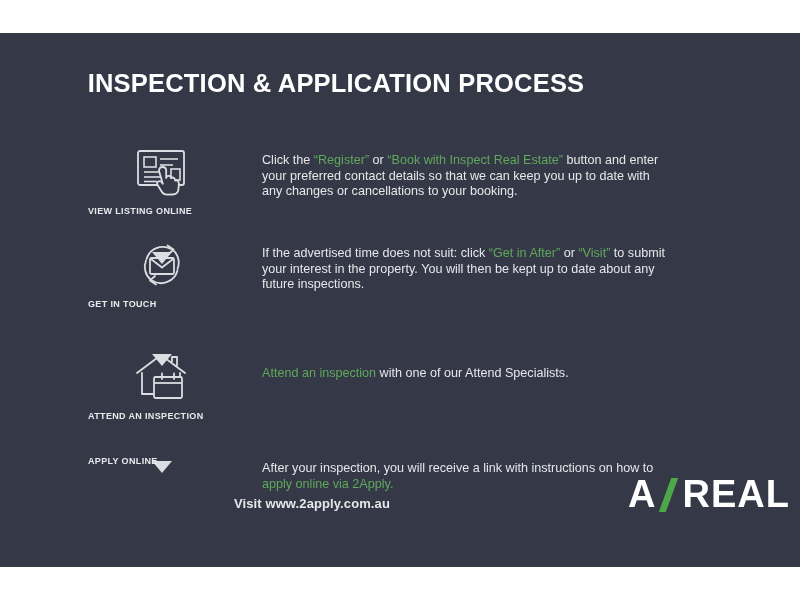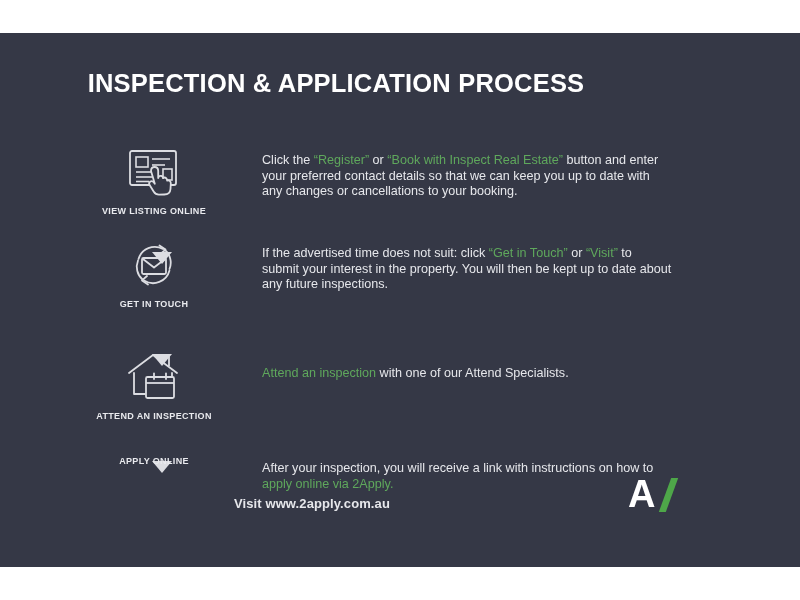--- a/index.html
+++ b/index.html
@@ -38,23 +38,23 @@
   }
 
   
   .step {
     position: absolute;
     left: 0;
     width: 800px;
   }
   .step-icon-col {
     position: absolute;
-    left: 80px;
+    left: 88px;
     width: 148px;
-    text-align: center;
+    text-align: left;
   }
   .icon-box {
     height: 58px;
     display: flex;
     align-items: center;
     justify-content: center;
   }
   .step-label {
     margin-top: 5px;
     color: #e9eaee;
@@ -164,21 +164,21 @@
           <path d="M17.5 40.5 A17 17 0 0 1 13 21.5" fill="none" stroke="#dcdde2" stroke-width="1.8" stroke-linecap="round"></path>
           <path d="M13.5 20 A17 17 0 0 1 38 10" fill="none" stroke="#dcdde2" stroke-width="1.8" stroke-linecap="round"></path>
           <path d="M34.5 6.5 L40.5 10.6 L35.5 15" fill="none" stroke="#dcdde2" stroke-width="1.8" stroke-linecap="round" stroke-linejoin="round"></path>
           <path d="M23 45.5 L17 41.4 L22 37" fill="none" stroke="#dcdde2" stroke-width="1.8" stroke-linecap="round" stroke-linejoin="round"></path>
           <rect x="17" y="19" width="24" height="16" rx="1.5" fill="none" stroke="#dcdde2" stroke-width="1.8"></rect>
           <path d="M17.6 19.8 L29 28.5 L40.4 19.8" fill="none" stroke="#dcdde2" stroke-width="1.8" stroke-linejoin="round"></path>
         </svg>
       </div>
       <div class="step-label">GET IN TOUCH</div>
     </div>
-    <div class="step-text" style="top:10px;"><span>If the advertised time does not suit: click </span><span class="green">“Get in Touch”</span><span> or </span><span class="green">“Visit”</span><span> to submit your interest in the property. You will then be kept up to date about any future inspections.</span></div>
+    <div class="step-text" style="top:10px;"><span>If the advertised time does not suit: click </span><span class="green">“Get in After”</span><span> or </span><span class="green">“Visit”</span><span> to submit your interest in the property. You will then be kept up to date about any future inspections.</span></div>
   </div>
 
   <div class="arrow" style="top:321px;"></div>
 
   <div class="step" style="top:315px;">
     <div class="step-icon-col">
       <div class="icon-box">
         <svg width="62" height="52" viewBox="0 0 62 52">
           <path d="M6 22 L30 4 L54 22" fill="none" stroke="#dcdde2" stroke-width="1.8" stroke-linecap="round" stroke-linejoin="round"></path>
           <path d="M41 11 L41 6 L46 6 L46 15" fill="none" stroke="#dcdde2" stroke-width="1.8" stroke-linejoin="round"></path>
@@ -202,15 +202,16 @@
       <div class="step-label">APPLY ONLINE</div>
     </div>
     <div class="step-text" style="top:10px;"><span>After your inspection, you will receive a link with instructions on how to </span><span class="green">apply online via 2Apply.</span></div>
   </div>
 
   <div id="visit-line">Visit www.2apply.com.au</div>
 
   <div id="logo">
     <span>A</span>
     <span class="slash"></span>
+    <span>REAL</span>
   </div>
 
 </div>
 
 </body></html>

